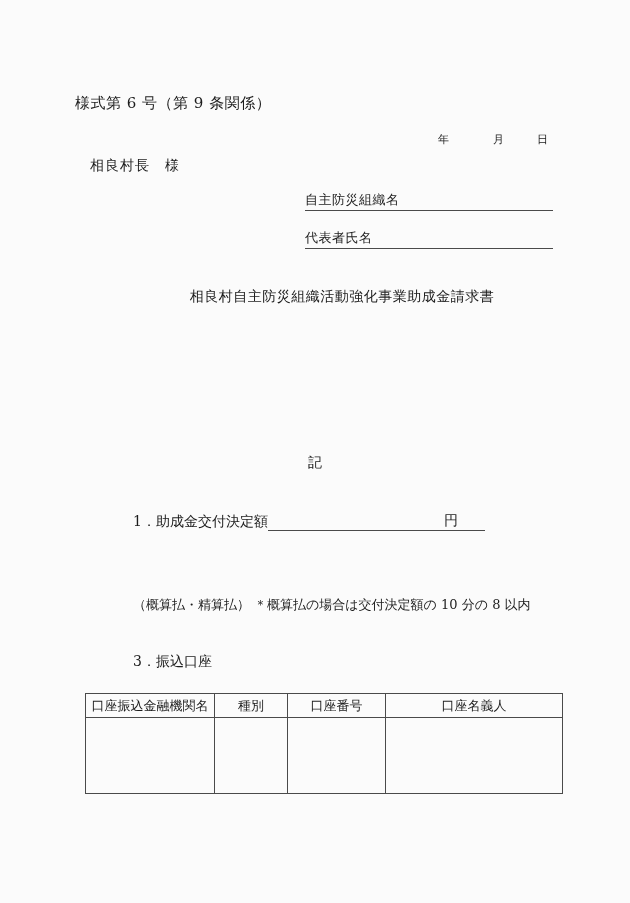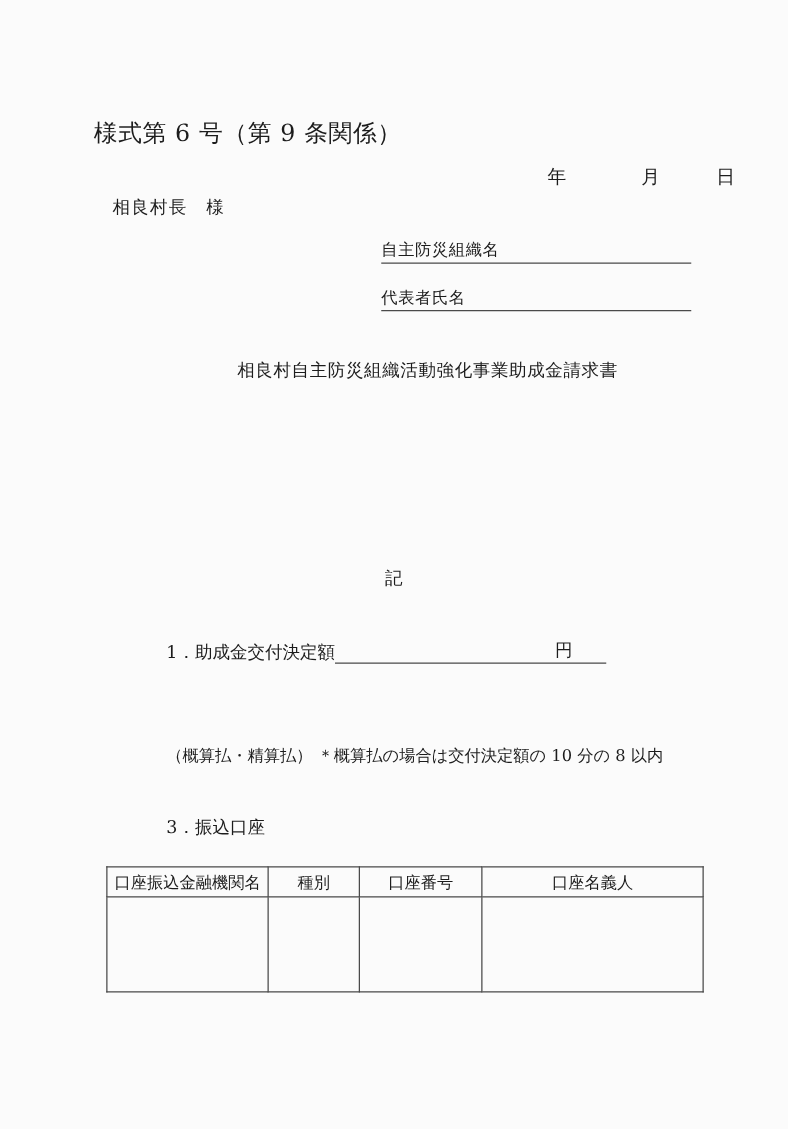--- a/index.html
+++ b/index.html
@@ -13,26 +13,26 @@
     position: relative;
     width: 630px;
     height: 903px;
     background: #fbfbfb;
     overflow: hidden;
   }
   .abs { position: absolute; }
 
   .form-number {
     left: 75px; top: 94px;
-    font-size: 19px;
+    font-size: 15px;
     letter-spacing: 0.5px;
   }
   .date-line {
     left: 438px; top: 132px;
-    font-size: 15px;
+    font-size: 11px;
   }
   .addressee {
     left: 90px; top: 157px;
     font-size: 14px;
     letter-spacing: 1px;
   }
   .fill-field {
     left: 305px;
     width: 248px;
     font-size: 13px;

